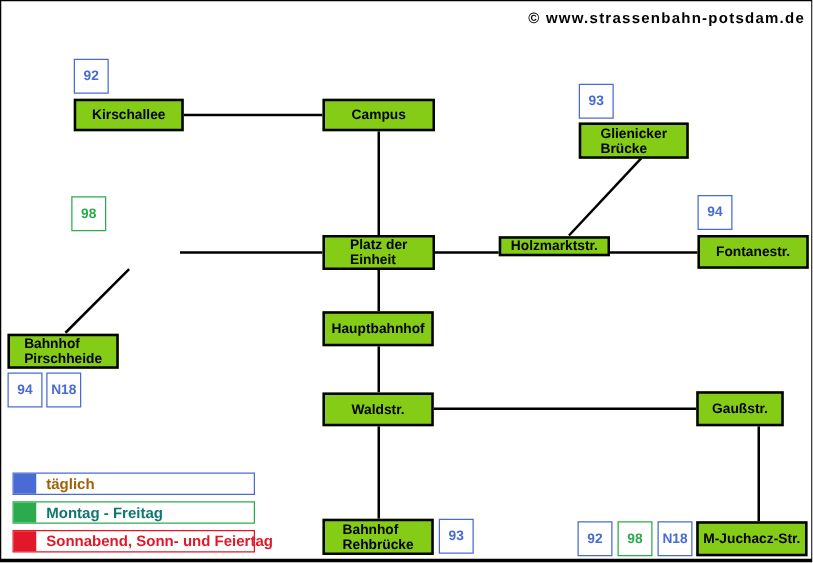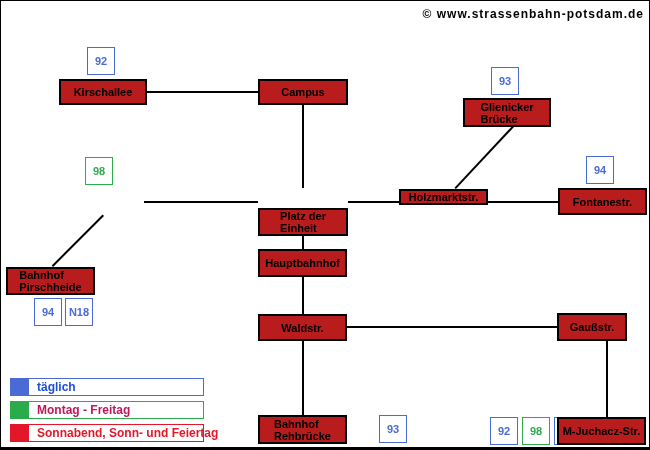--- a/index.html
+++ b/index.html
@@ -21,21 +21,21 @@
     right: 5px;
     font-size: 12px;
     font-weight: bold;
     letter-spacing: 1px;
     color: #000000;
     white-space: nowrap;
   }
   .station {
     position: absolute;
     box-sizing: border-box;
-    background: #b91c1c;
+    background: #84cc16;
     border: 2px solid #000000;
     display: flex;
     align-items: center;
     justify-content: center;
     z-index: 3;
   }
   .station .lbl {
     font-size: 11px;
     font-weight: bold;
     line-height: 12px;
@@ -49,21 +49,20 @@
     width: 28px;
     height: 28px;
     background: #ffffff;
     border: 1px solid;
     display: flex;
     align-items: center;
     justify-content: center;
     font-size: 11px;
     font-weight: bold;
     z-index: 2;
-    margin-left: 28px;
   }
   .conn {
     position: absolute;
     background: #000000;
     z-index: 1;
   }
   .legend-row {
     position: absolute;
     box-sizing: border-box;
     width: 194px;
@@ -113,21 +112,21 @@
       <div class="lbl">
         <div>Campus</div>
       </div>
     </div>
     <div class="station" style="left: 462px; top: 97px; width: 88px; height: 29px;">
       <div class="lbl">
         <div>Glienicker</div>
         <div>Brücke</div>
       </div>
     </div>
-    <div class="station" style="left: 257px; top: 187px; width: 90px; height: 28px; margin-top: 20px;">
+    <div class="station" style="left: 257px; top: 187px; width: 90px; height: 28px;">
       <div class="lbl">
         <div>Platz der</div>
         <div>Einheit</div>
       </div>
     </div>
     <div class="station" style="left: 398px; top: 188px; width: 89px; height: 16px;">
       <div class="lbl">
         <div>Holzmarktstr.</div>
       </div>
     </div>
@@ -173,23 +172,23 @@
     <div class="badge" style="left: 56px; top: 156px; border-color: rgb(44, 171, 76); color: rgb(44, 171, 76);">98</div>
     <div class="badge" style="left: 557px; top: 155px; border-color: rgb(74, 107, 212); color: rgb(74, 107, 212);">94</div>
     <div class="badge" style="left: 5px; top: 297px; border-color: rgb(74, 107, 212); color: rgb(74, 107, 212);">94</div>
     <div class="badge" style="left: 36px; top: 297px; border-color: rgb(74, 107, 212); color: rgb(74, 107, 212);">N18</div>
     <div class="badge" style="left: 350px; top: 414px; border-color: rgb(74, 107, 212); color: rgb(74, 107, 212);">93</div>
     <div class="badge" style="left: 461px; top: 416px; border-color: rgb(74, 107, 212); color: rgb(74, 107, 212);">92</div>
     <div class="badge" style="left: 493px; top: 416px; border-color: rgb(44, 171, 76); color: rgb(44, 171, 76);">98</div>
     <div class="badge" style="left: 525px; top: 416px; border-color: rgb(74, 107, 212); color: rgb(74, 107, 212);">N18</div>
     <div class="legend-row" style="left: 9px; top: 377px; border-color: rgb(74, 107, 212);">
       <div class="legend-swatch" style="background: rgb(74, 107, 212);"></div>
-      <span class="legend-label" style="color: #1d4ed8;">täglich</span>
+      <span class="legend-label" style="color: #a16207;">täglich</span>
     </div>
     <div class="legend-row" style="left: 9px; top: 400px; border-color: rgb(44, 171, 76);">
       <div class="legend-swatch" style="background: rgb(44, 171, 76);"></div>
-      <span class="legend-label" style="color: #be185d;">Montag - Freitag</span>
+      <span class="legend-label" style="color: #0f766e;">Montag - Freitag</span>
     </div>
     <div class="legend-row" style="left: 9px; top: 423px; border-color: rgb(226, 24, 42);">
       <div class="legend-swatch" style="background: rgb(226, 24, 42);"></div>
       <span class="legend-label" style="color: rgb(226, 24, 42);">Sonnabend, Sonn- und Feiertag</span>
     </div>
   </div>
 
 </body></html>

